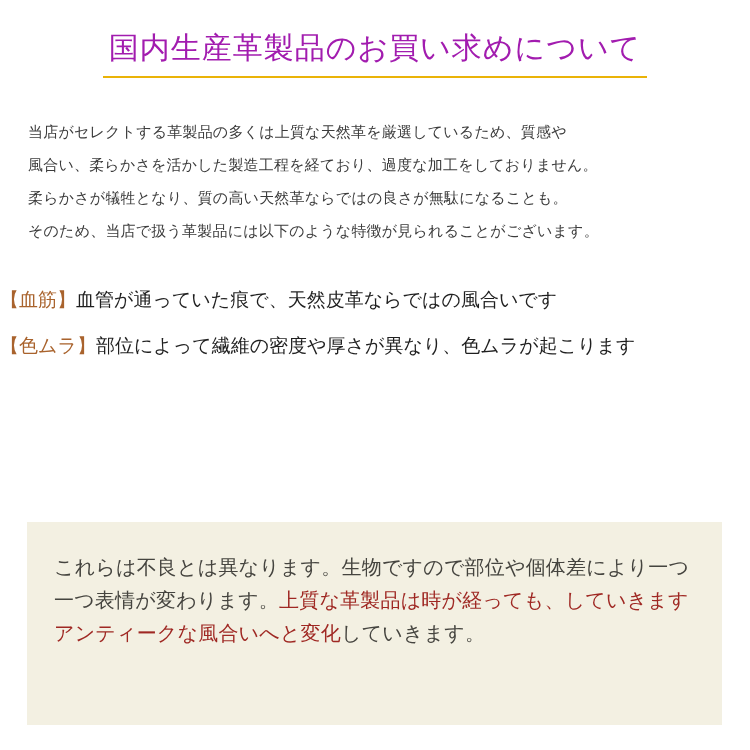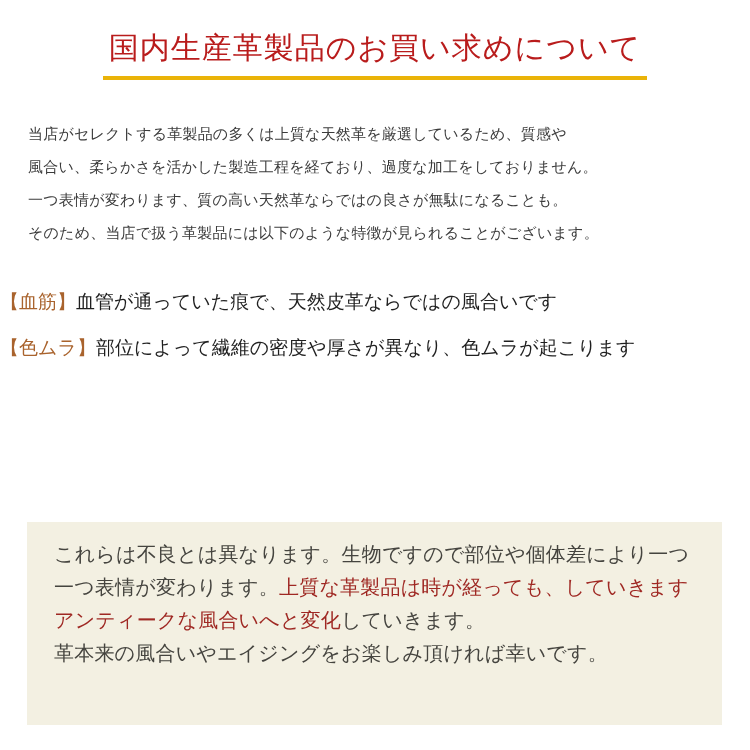--- a/index.html
+++ b/index.html
@@ -17,22 +17,22 @@
   }
   .title-wrap {
     text-align: center;
     padding-top: 28px;
   }
   .title-text {
     display: inline-block;
     font-size: 30px;
     font-weight: normal;
     letter-spacing: 1px;
-    color: #b91c1c;
-    border-bottom: 4px solid #eab308;
+    color: #a21caf;
+    border-bottom: 2px solid #eab308;
     padding: 0 6px 7px 6px;
     margin: 0;
   }
   .intro {
     margin: 38px 12px 0 28px;
     font-size: 15px;
     line-height: 33px;
     color: #3b3b3b;
     letter-spacing: 0.2px;
   }
@@ -53,21 +53,21 @@
     color: #a9632d;
   }
   .note-box {
     position: absolute;
     left: 27px;
     top: 522px;
     width: 695px;
     height: 203px;
     box-sizing: border-box;
     background: #f3f0e2;
-    padding: 16px 26px 0 27px;
+    padding: 29px 26px 0 27px;
     font-size: 20px;
     line-height: 33px;
     color: #45443f;
     letter-spacing: 0.2px;
   }
   .note-line {
     white-space: nowrap;
   }
   .note-red {
     color: #9f2823;
@@ -78,21 +78,21 @@
 
 <div class="page">
 
   <div class="title-wrap">
     <h1 class="title-text">国内生産革製品のお買い求めについて</h1>
   </div>
 
   <div class="intro">
     <div class="intro-line">当店がセレクトする革製品の多くは上質な天然革を厳選しているため、質感や</div>
     <div class="intro-line">風合い、柔らかさを活かした製造工程を経ており、過度な加工をしておりません。</div>
-    <div class="intro-line">一つ表情が変わります、質の高い天然革ならではの良さが無駄になることも。</div>
+    <div class="intro-line">柔らかさが犠牲となり、質の高い天然革ならではの良さが無駄になることも。</div>
     <div class="intro-line">そのため、当店で扱う革製品には以下のような特徴が見られることがございます。</div>
   </div>
 
   <div class="features">
     <div class="feature-line">
       <span class="feature-label">【血筋】</span><span class="feature-text">血管が通っていた痕で、天然皮革ならではの風合いです</span>
     </div>
     <div class="feature-line">
       <span class="feature-label">【色ムラ】</span><span class="feature-text">部位によって繊維の密度や厚さが異なり、色ムラが起こります</span>
     </div>
@@ -101,18 +101,15 @@
   <div class="note-box">
     <div class="note-line">
       <span>これらは不良とは異なります。生物ですので部位や個体差により一つ</span>
     </div>
     <div class="note-line">
       <span>一つ表情が変わります。</span><span class="note-red">上質な革製品は時が経っても、していきます</span>
     </div>
     <div class="note-line">
       <span class="note-red">アンティークな風合いへと変化</span><span>していきます。</span>
     </div>
-    <div class="note-line">
-      <span>革本来の風合いやエイジングをお楽しみ頂ければ幸いです。</span>
-    </div>
   </div>
 
 </div>
 
 </body></html>

